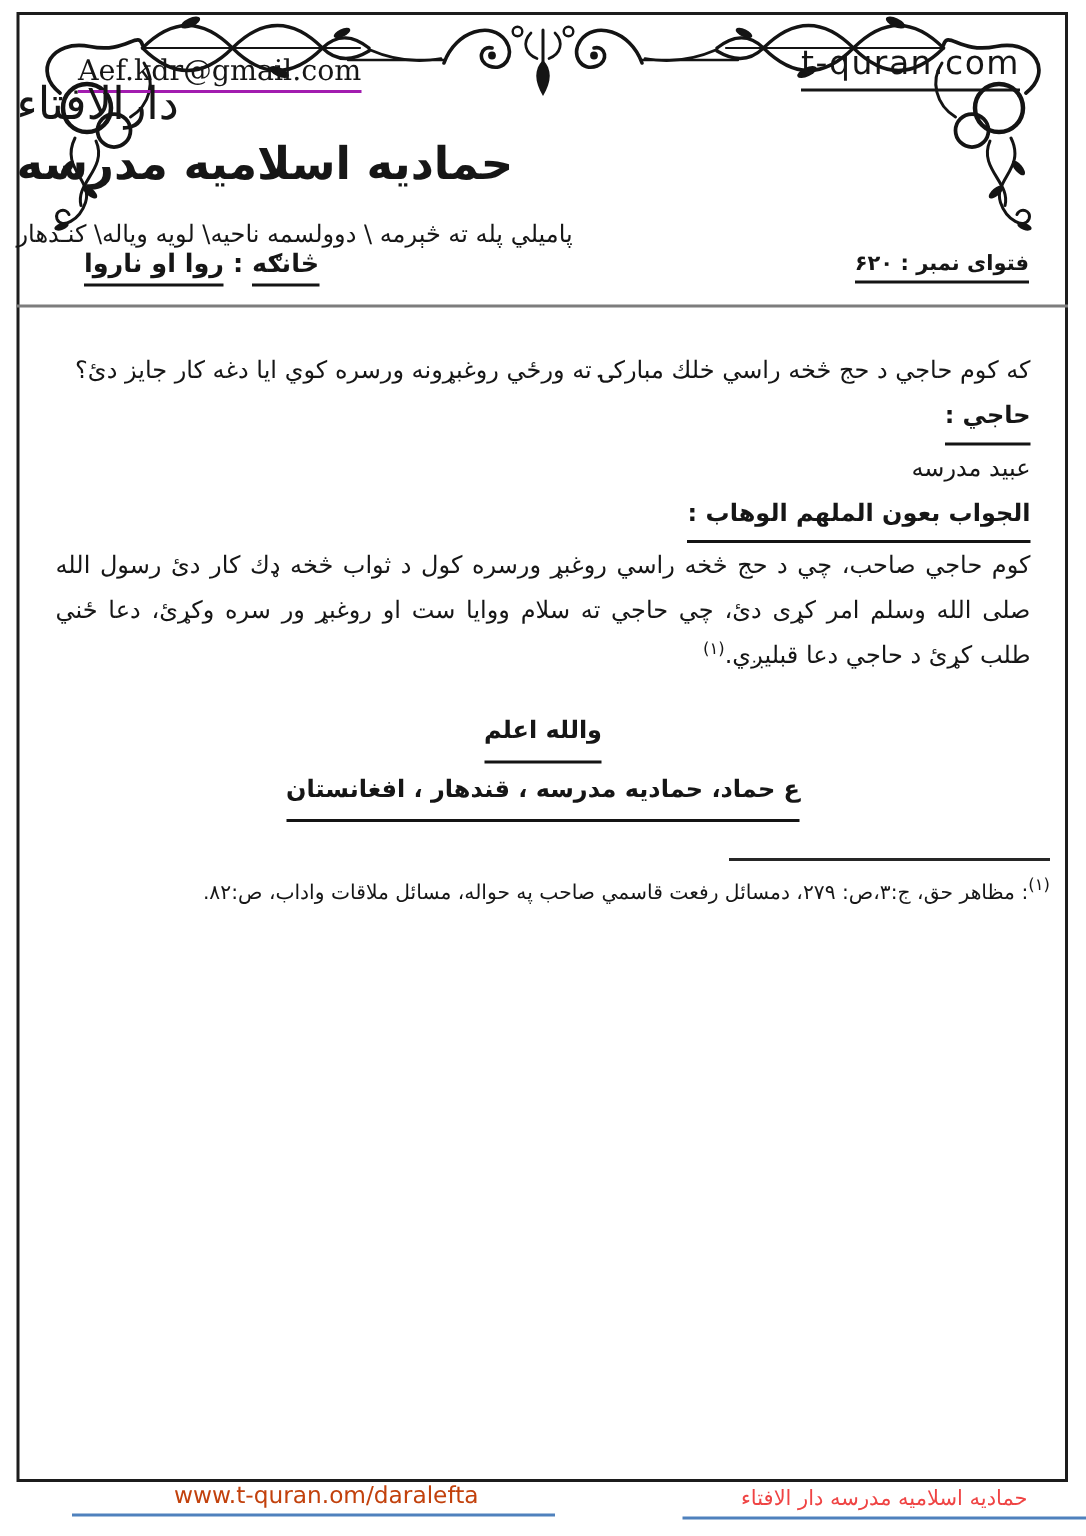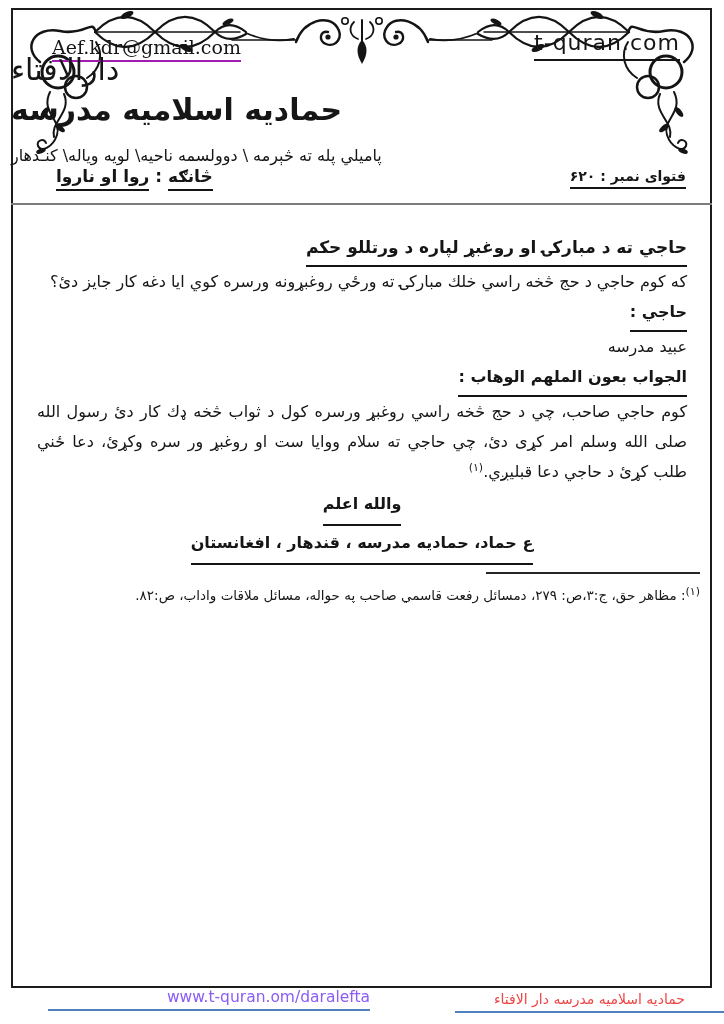--- a/index.html
+++ b/index.html
@@ -30,30 +30,30 @@
   
   .doc-body{
     left:13px;top:206px;width:698px;box-sizing:border-box;
     padding:26px 24px 0 24px;direction:rtl;text-align:right;
     font-size:16px;line-height:30px;
   }
   .doc-body p{margin:0;}
   .q-heading{font-size:17px;}
   .mt6{margin-top:6px;} .mt8{margin-top:8px;} .mt10{margin-top:10px;}
   .answer{text-align:justify;}
-  .closing{text-align:center;line-height:34px;}
+  .closing{text-align:center;margin-top:18px;line-height:34px;}
   .sup{font-size:11px;vertical-align:super;line-height:0;}
   
   .footnote-sep{right:24px;top:572px;width:214px;height:2px;background:#262626;}
   .footnote{right:24px;top:584px;width:650px;direction:rtl;text-align:right;
             font-size:13.5px;line-height:22px;}
   
   .footer-left{
-    left:48px;top:988px;width:322px;color:#8b5cf6;font-size:15.5px;
-    border-bottom:2px solid #4f81bd;padding:0 0 3px 0;text-align:right;
+    left:48px;top:988px;width:322px;color:#c2410c;font-size:15.5px;
+    border-bottom:2px solid #4f81bd;padding:0 0 3px 0;text-align:center;
   }
   .footer-left span{margin-left:17px;}
   .footer-right{
     left:455px;top:991px;width:269px;color:#ef4444;font-size:14px;direction:rtl;
     border-bottom:2px solid #4f81bd;padding:0 0 4px 0;text-align:center;
   }
   svg .st{stroke:#141414;fill:none;stroke-linecap:round;}
 </style>
 </head>
 <body>
@@ -143,23 +143,20 @@
 </div>
 
 <div class="abs fatwa">
   <span class="ul">
     <span>فتوای نمبر :</span>
     <span>۶۲۰</span>
   </span>
 </div>
 
 <div class="abs doc-body">
-  <p>
-    <span class="ul b q-heading">حاجي ته د مباركۍ او روغبړ لپاره د ورتللو حكم</span>
-  </p>
   <p class="mt10">كه كوم حاجي د حج څخه راسي خلك مباركۍ ته ورځي روغبړونه ورسره كوي ايا دغه كار جايز دئ؟</p>
   <p class="mt6">
     <span class="ul b">حاجي :</span>
   </p>
   <p class="mt8">عبيد مدرسه</p>
   <p class="mt6">
     <span class="ul b">الجواب بعون الملهم الوهاب :</span>
   </p>
   <p class="mt8 answer">
     <span>كوم حاجي صاحب، چي د حج څخه راسي روغبړ ورسره كول د ثواب څخه ډك كار دئ رسول الله صلی الله وسلم امر كړی دئ، چي حاجي ته سلام ووايا ست او روغبړ ور سره وكړئ، دعا ځني طلب كړئ د حاجي دعا قبليږي.</span><span class="sup">(١)</span>

